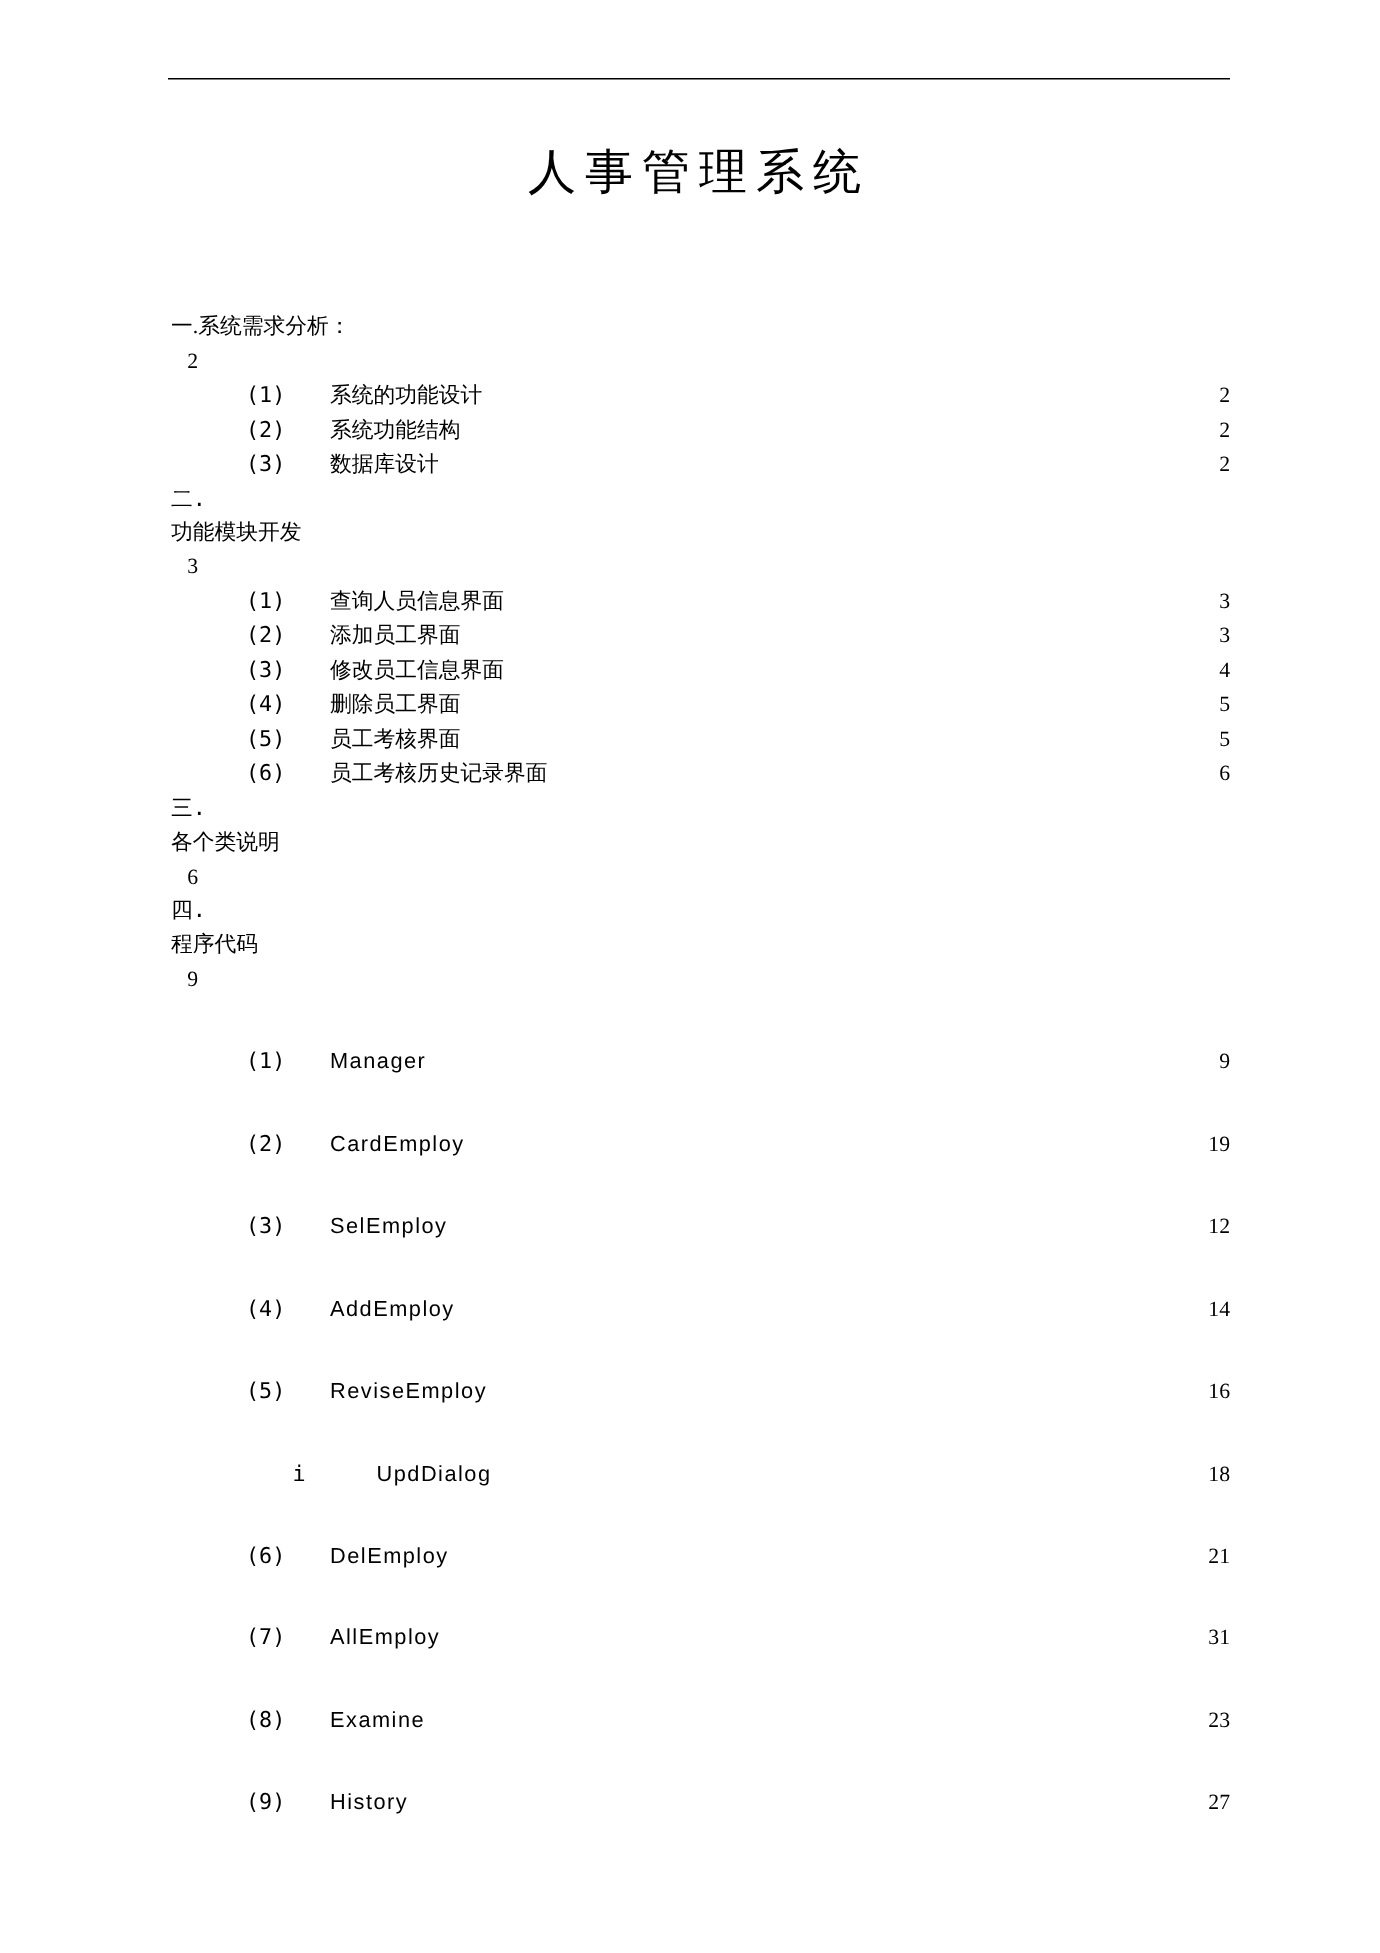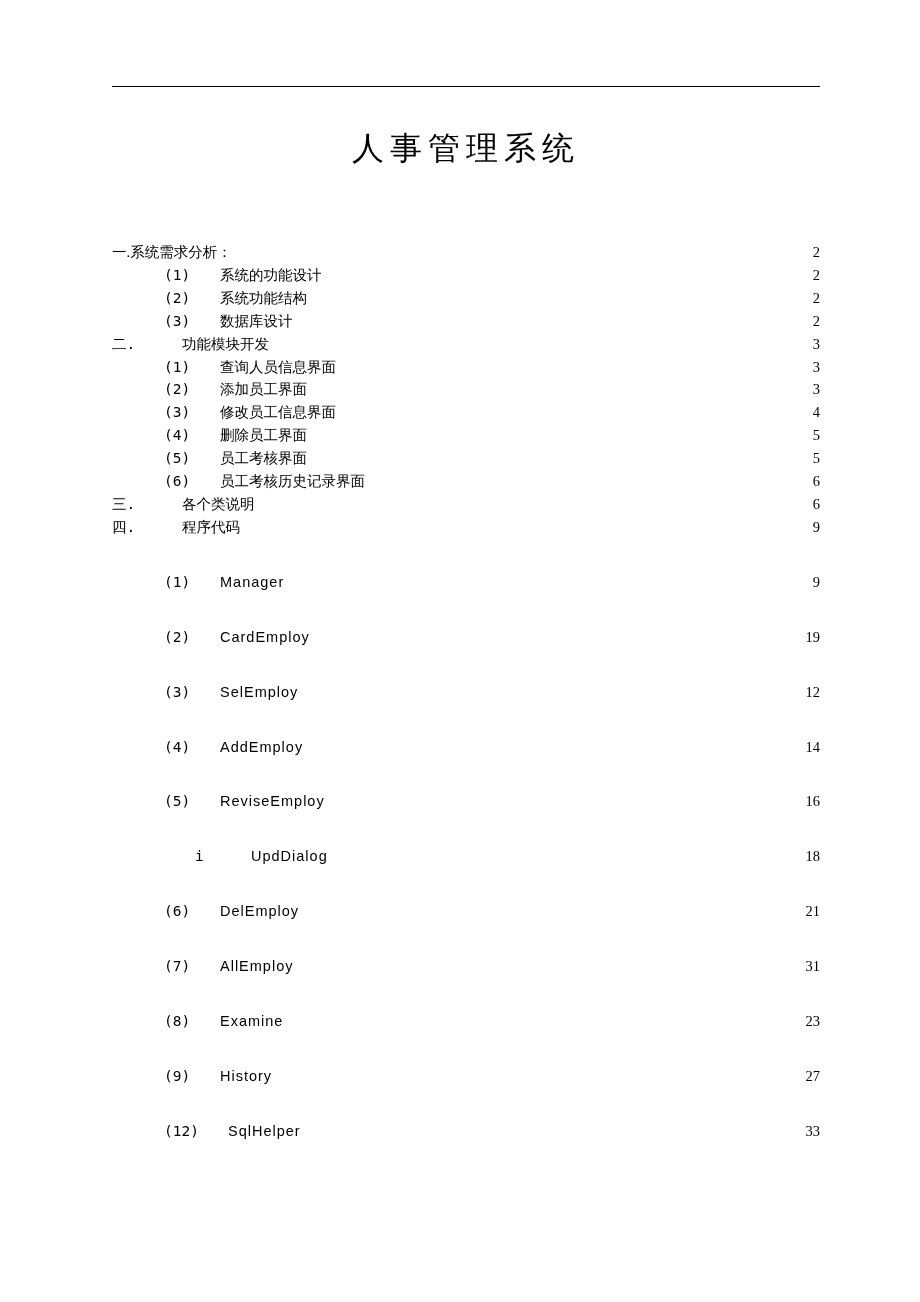--- a/index.html
+++ b/index.html
@@ -8,21 +8,21 @@
       box-sizing: border-box;
     }
     body {
       background: #ffffff;
       font-family: "SimSun", "宋体", serif;
       width: 920px;
       height: 1302px;
       position: relative;
     }
     .page {
-      padding: 86px 100px 0 112px;
+      padding: 52px 100px 0 112px;
     }
     .top-rule {
       border-top: 1.5px solid #000;
       margin-bottom: 40px;
     }
     .title {
       text-align: center;
       font-size: 32px;
       font-family: "KaiTi", "STKaiti", "楷体", serif;
       letter-spacing: 6px;
@@ -33,20 +33,21 @@
       font-size: 14.5px;
       line-height: 1.58;
     }
     .toc-row {
       display: flex;
       align-items: baseline;
       white-space: nowrap;
     }
     .toc-row.level-0 {
       margin-left: 0;
+      flex-direction: column;
     }
     .toc-row.level-1 {
       margin-left: 52px;
     }
     .toc-row.level-2 {
       margin-left: 83px;
     }
     .num {
       font-family: "SimSun", "宋体", monospace;
       min-width: 56px;
@@ -225,20 +226,14 @@
         <span class="label mono">Examine</span>
         <span class="dots"></span>
         <span class="page-num">23</span>
       </div>
       <div class="toc-row level-1">
         <span class="num">(9)</span>
         <span class="label mono">History</span>
         <span class="dots"></span>
         <span class="page-num">27</span>
       </div>
-      <div class="toc-row level-1">
-        <span class="num wide">(12)</span>
-        <span class="label mono">SqlHelper</span>
-        <span class="dots"></span>
-        <span class="page-num">33</span>
-      </div>
     </div>
 </div>
 
 </body></html>

